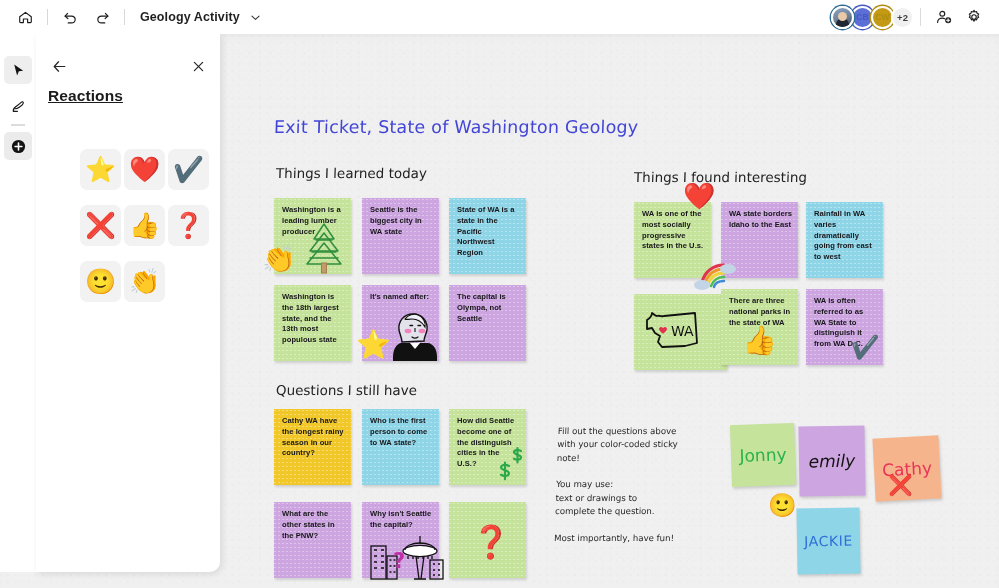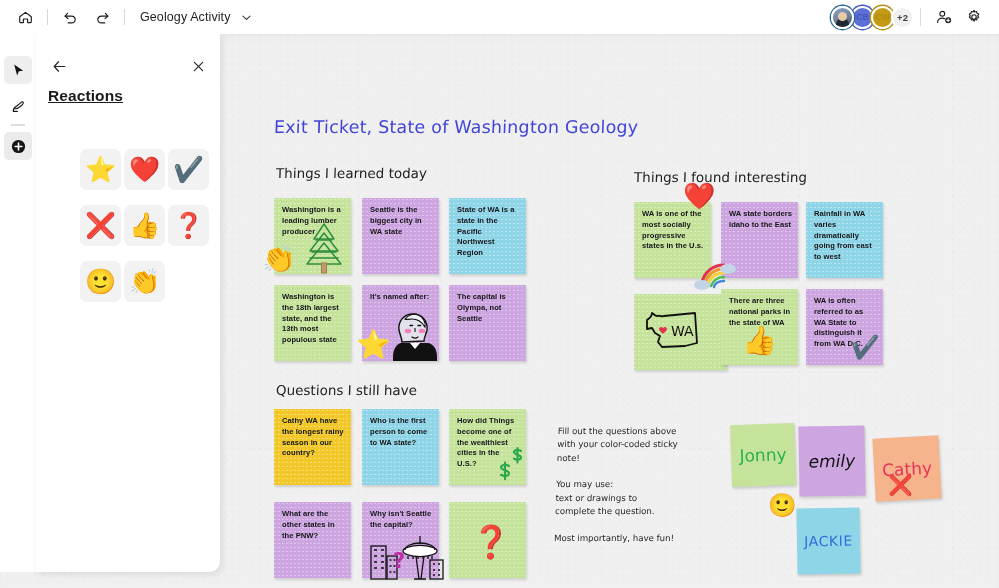--- a/index.html
+++ b/index.html
@@ -19,21 +19,21 @@
     z-index: 60;
   }
   .tb-left { display: flex; align-items: center; padding-left: 10px; gap: 2px; }
   .tb-btn {
     width: 30px; height: 28px; display: flex; align-items: center; justify-content: center;
     border-radius: 4px; color: #1a1a1a;
   }
   .tb-btn svg { display: block; }
   .tb-sep { width: 1px; height: 16px; background: #d8d8d8; margin: 0 5px; }
   .doc-title {
-    font-size: 12.5px; font-weight: normal; color: #1f1f1f; margin-left: 8px;
+    font-size: 12.5px; font-weight: bold; color: #1f1f1f; margin-left: 8px;
     letter-spacing: .1px; white-space: nowrap;
   }
   .title-chev { margin-left: 7px; display: flex; align-items: center; color: #333; }
 
   .tb-right {
     margin-left: auto; display: flex; align-items: center; padding-right: 10px; gap: 0;
   }
   .avatar-stack { display: flex; align-items: center; }
   .avatar {
     width: 23px; height: 23px; border-radius: 50%;
@@ -339,21 +339,21 @@
 
     <div class="note grain" style="left:274px; top:375px; width:77px; height:76px; background:#f2c829;">
       <div class="txt">Cathy WA have the longest rainy season in our country?</div>
     </div>
 
     <div class="note grain" style="left:362px; top:375px; width:77px; height:76px; background:#8fd5e8;">
       <div class="txt">Who is the first person to come to WA state?</div>
     </div>
 
     <div class="note grain" style="left:449px; top:375px; width:77px; height:76px; background:#c5e39a;">
-      <div class="txt">How did Things become one of the wealthiest cities in the U.S.?</div>
+      <div class="txt">How did Seattle become one of the distinguish cities in the U.S.?</div>
       <svg class="deco" style="left:42px; top:36px;" width="38" height="42" viewBox="0 0 38 42">
         <g fill="none" stroke="#2aa84a" stroke-width="2.1" stroke-linecap="round">
           <path d="M30 6c-3-1.6-7-1.2-7 1.3 0 2.6 7 2.2 7 5 0 2.6-4 3-7 1.4"></path>
           <path d="M26.5 3v14.5"></path>
           <path d="M18 21c-3.4-1.8-8-1.4-8 1.5 0 3 8 2.5 8 5.7 0 3-4.6 3.4-8 1.6"></path>
           <path d="M14 17.6v16.6"></path>
         </g>
       </svg>
     </div>
 

